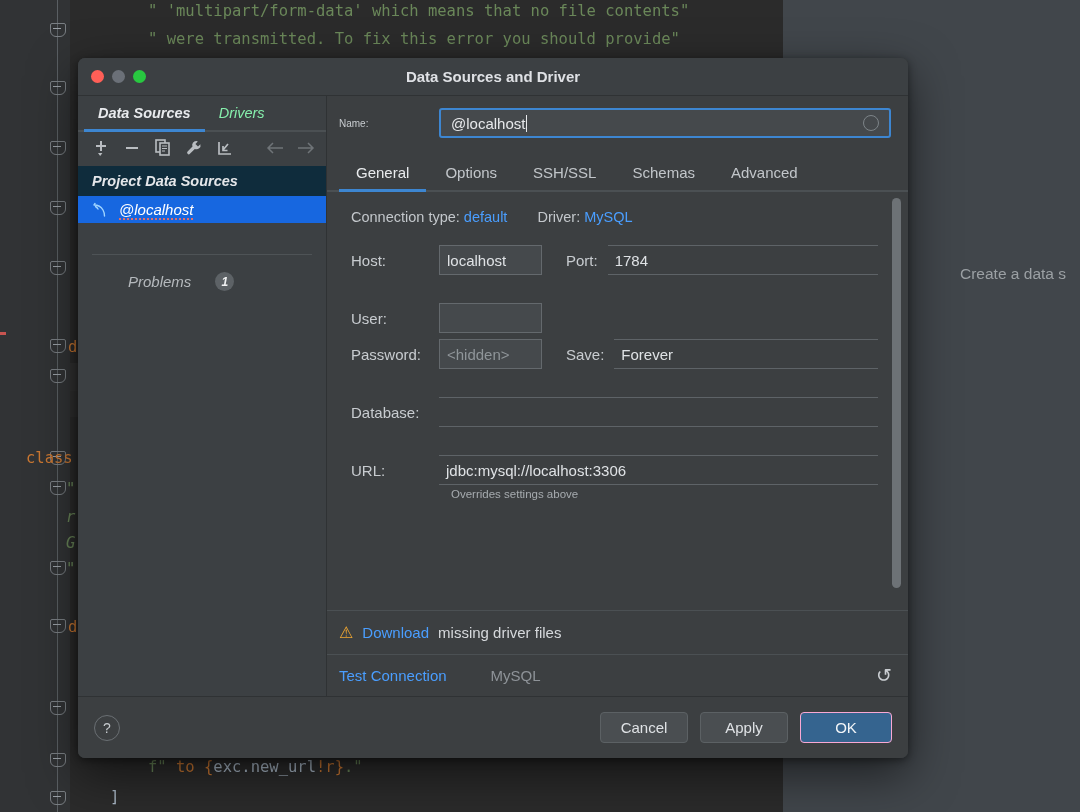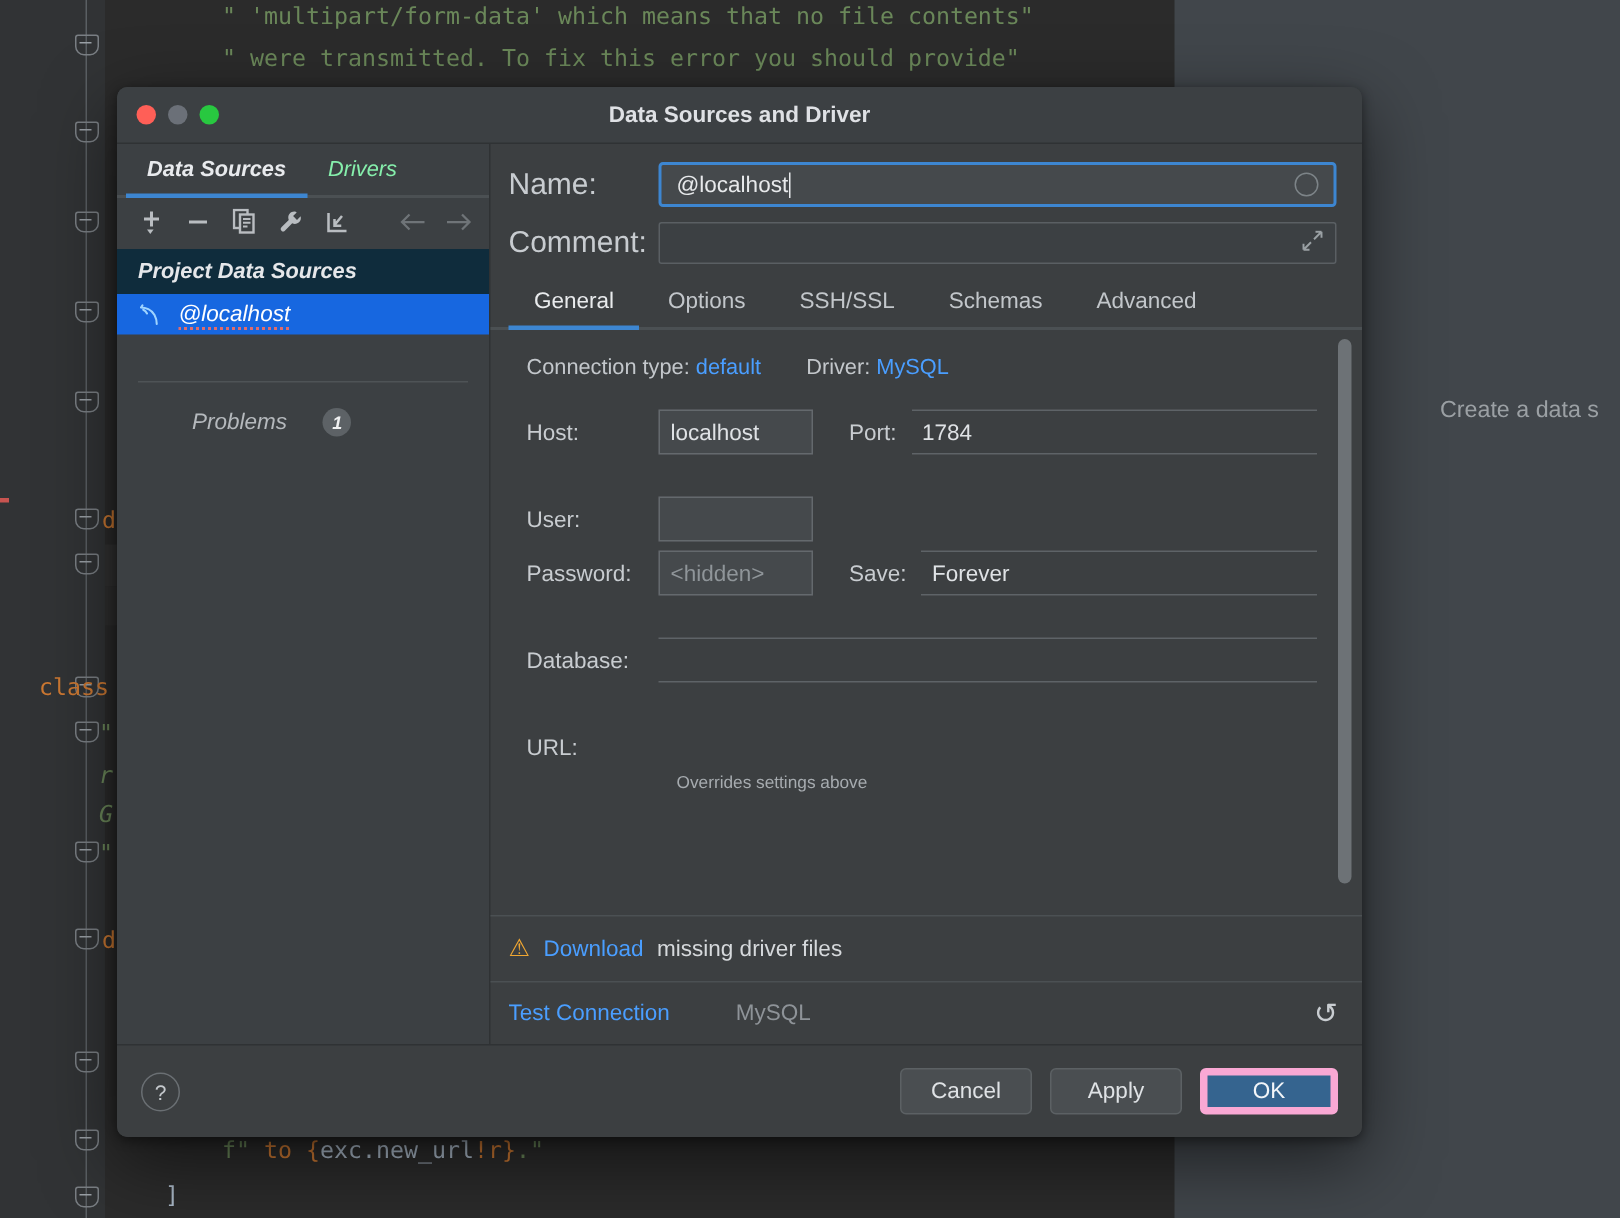--- a/index.html
+++ b/index.html
@@ -151,21 +151,21 @@
     min-width: 19px; height: 19px; border-radius: 10px;
     display: flex; align-items: center; justify-content: center;
     padding: 0 6px;
   }
 
   
   .right-panel { flex: 1 1 auto; display: flex; flex-direction: column; min-width: 0; }
   .name-block { padding: 12px 17px 8px 12px; }
   .field-row { display: flex; align-items: center; margin-bottom: 10px; }
   .field-label {
-    font-size: 20px; color: #c8ccd0; width: 100px; flex: 0 0 100px;
+    font-size: 10px; color: #c8ccd0; width: 100px; flex: 0 0 100px;
   }
   .name-input {
     flex: 1 1 auto; height: 30px;
     background: #45494c; border: 2px solid #3d86d1; border-radius: 3px;
     display: flex; align-items: center; padding: 0 10px;
     position: relative;
   }
   .name-text { font-size: 15px; color: #e7e9eb; }
   .caret { width: 1px; height: 17px; background: #e7e9eb; margin-left: 1px; }
   .name-spinner {
@@ -265,21 +265,21 @@
     font-size: 14px;
   }
   .footer-spacer { flex: 1 1 auto; }
   .btn {
     height: 31px; min-width: 88px; padding: 0 16px;
     border-radius: 4px; font-size: 15px;
     display: flex; align-items: center; justify-content: center;
     margin-left: 12px;
   }
   .btn.secondary { background: #4a4e51; color: #dfe2e5; border: 1px solid #5c6164; }
-  .btn.primary { background: #35648f; color: #f2f5f8; border: 5px solid #f9a8d4; min-width: 92px; }
+  .btn.primary { background: #35648f; color: #f2f5f8; border: 1px solid #f9a8d4; min-width: 92px; }
 </style>
 </head>
 <body>
 
 <div id="ide-bg">
   <div class="editor-area">
     <div class="gutter-strip"></div>
     <div class="gutter-strip2"></div>
     <div class="fold-rail"></div>
 
@@ -407,30 +407,20 @@
 
       <div class="name-block">
         <div class="field-row">
           <div class="field-label">Name:</div>
           <div class="name-input">
             <span class="name-text">@localhost</span>
             <span class="caret"></span>
             <span class="name-spinner"></span>
           </div>
         </div>
-        <div class="field-row" style="margin-bottom:0;">
-          <div class="field-label">Comment:</div>
-          <div class="comment-input">
-            <span class="expand-ic">
-              <svg width="14" height="14" viewBox="0 0 14 14">
-                <path d="M13 1 L8 6 M13 1 H9 M13 1 V5 M1 13 L6 8 M1 13 H5 M1 13 V9" fill="none" stroke="currentColor" stroke-width="1.3"></path>
-              </svg>
-            </span>
-          </div>
-        </div>
       </div>
 
       <div class="tabbar">
         <div class="tab active"><span>General</span></div>
         <div class="tab"><span>Options</span></div>
         <div class="tab"><span>SSH/SSL</span></div>
         <div class="tab"><span>Schemas</span></div>
         <div class="tab"><span>Advanced</span></div>
       </div>
 
@@ -470,20 +460,21 @@
 
           <div class="frow">
             <div class="flabel">Database:</div>
             <div class="underfield" style="flex:1 1 auto;"></div>
           </div>
 
           <div style="height:22px"></div>
 
           <div class="frow" style="margin-bottom:0;">
             <div class="flabel">URL:</div>
+            <div class="underfield" style="flex:1 1 auto;">jdbc:mysql://localhost:3306</div>
           </div>
           <div class="hint">Overrides settings above</div>
         </div>
 
         <div class="sb-track">
           <div class="sb-thumb"></div>
         </div>
       </div>
 
       <div class="dl-bar">

